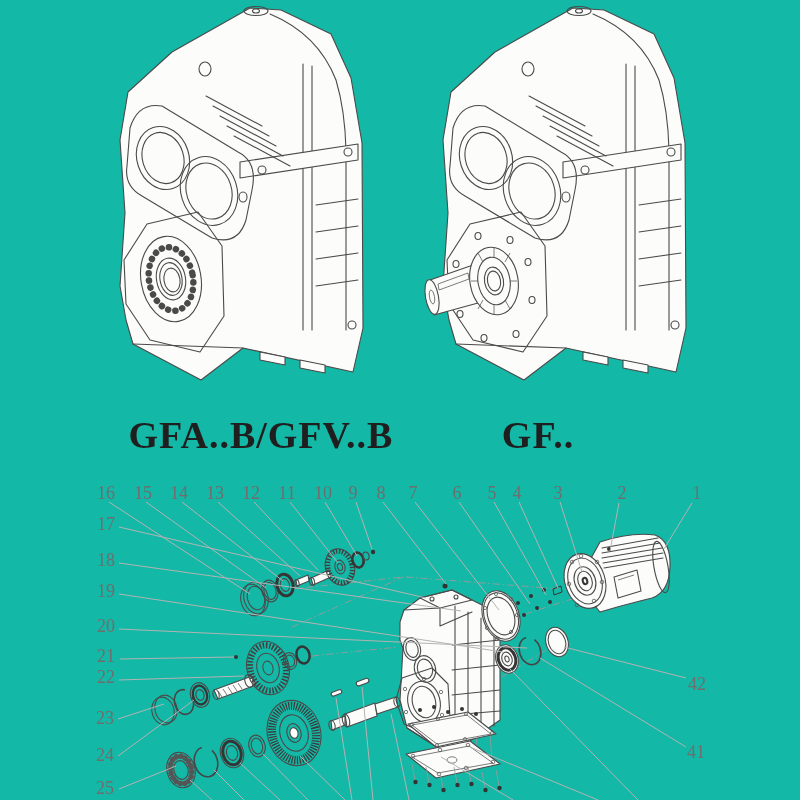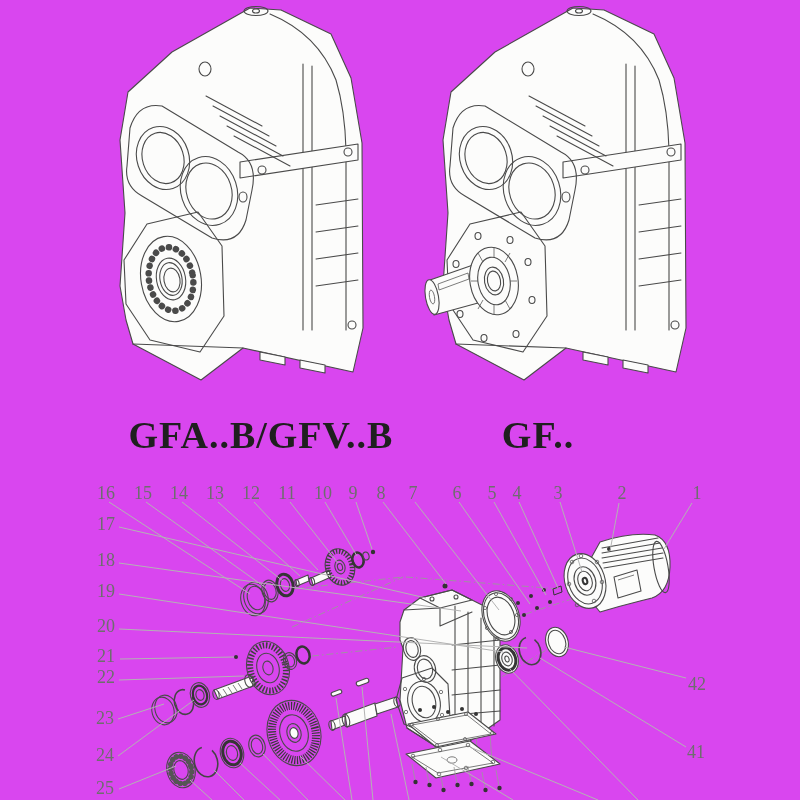--- a/index.html
+++ b/index.html
@@ -1,16 +1,16 @@
 <!DOCTYPE html>
 <html><head>
 <meta charset="utf-8">
 <style>
   html,body{margin:0;padding:0;background:#ffffff;}
-  .page{width:800px;height:800px;background:#d946ef;position:relative;overflow:hidden;
+  .page{width:800px;height:800px;background:#14b8a6;position:relative;overflow:hidden;
         font-family:"Liberation Serif", serif;}
   svg{display:block}
   .model-label{font-family:"Liberation Serif",serif;font-weight:bold;font-size:38px;fill:#1f1f1f;letter-spacing:1px;}
   .callout{font-family:"Liberation Serif",serif;font-size:18px;fill:#6e6e6e;}
   .ln{stroke:#4a4a4a;stroke-width:1.1;fill:none;stroke-linecap:round;stroke-linejoin:round;}
   .lnf{stroke:#4a4a4a;stroke-width:1.1;fill:#fcfcfb;stroke-linejoin:round;}
   .thin{stroke:#5a5a5a;stroke-width:.8;fill:none;}
   .dark{stroke:#353535;fill:none;}
   .leader{stroke:#b3b3b3;stroke-width:1;fill:none;}
   .dash{stroke:#9a9a9a;stroke-width:.9;fill:none;stroke-dasharray:7 3 1.5 3;}

